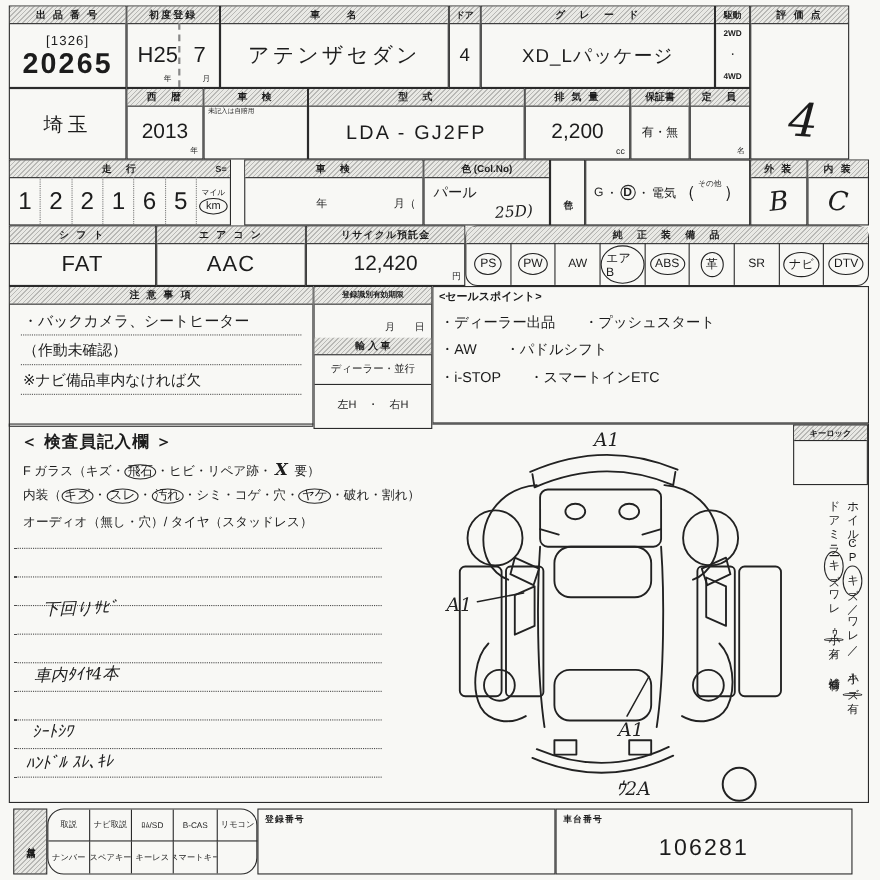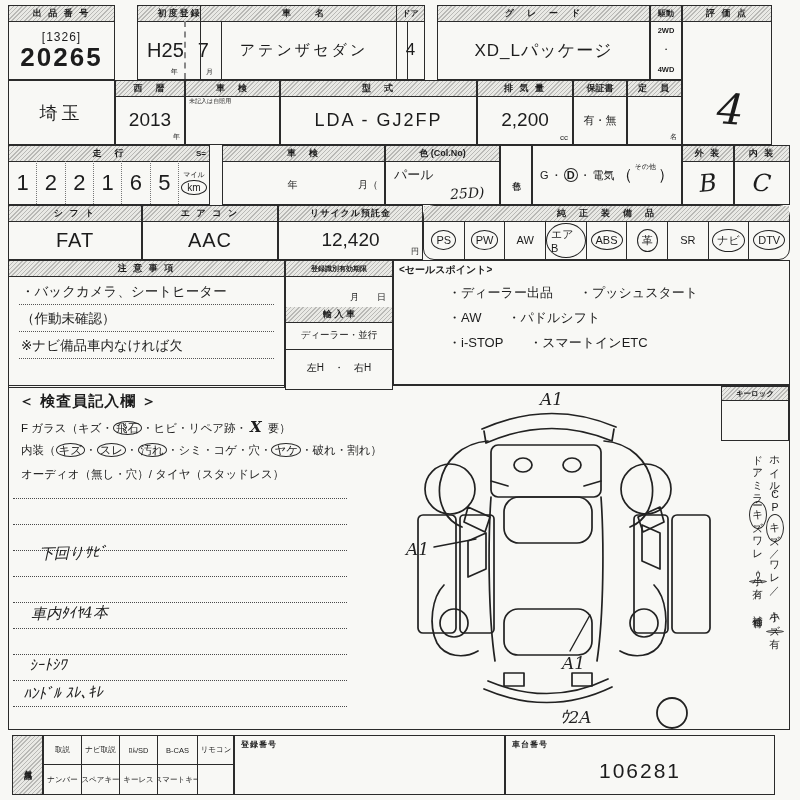--- a/index.html
+++ b/index.html
@@ -16,21 +16,21 @@
   .hw{font-family:"DejaVu Serif","Liberation Serif",serif;font-style:italic;}
   .circled{border:1.5px solid #2a2a2a;border-radius:50%;padding:0 2px;}
   .hwx{font-family:"DejaVu Serif",serif;font-style:italic;font-weight:bold;font-size:15px;padding:0 3px;}
   .tiny{font-size:7px;position:absolute;}
   
   .lot-bracket{font-size:12px;letter-spacing:1px;}
   .lot-number{font-size:26px;font-weight:bold;letter-spacing:2px;line-height:26px;}
   .fr-wrap{display:flex;width:100%;height:100%;}
   .fr-a{flex:1.3;display:flex;align-items:center;justify-content:flex-end;font-size:20px;border-right:2px dashed #888;position:relative;}
   .fr-b{flex:1;display:flex;align-items:center;justify-content:center;font-size:20px;position:relative;}
-  .carname{font-size:15px;letter-spacing:3px;}
+  .carname{font-size:19px;letter-spacing:3px;}
   .grade{font-size:17px;letter-spacing:1px;}
   .drive{display:flex;flex-direction:column;align-items:center;justify-content:space-around;font-size:7.5px;font-weight:bold;height:100%;}
   .score-hw{font-size:42px;transform:rotate(4deg);position:absolute;bottom:10px;left:34px;}
   
   .digits{display:flex;width:100%;height:100%;align-items:stretch;}
   .digit{flex:1;display:flex;align-items:center;justify-content:center;font-size:22px;border-right:1.5px dotted #777;}
   .kmslot{flex:1.1;display:flex;flex-direction:column;align-items:center;justify-content:center;font-size:7px;}
   .km-oval{border:1.4px solid #222;border-radius:50%;padding:1px 5px;font-size:10px;}
   
   .equip-row{position:absolute;left:0;right:0;top:15px;bottom:0;display:flex;}
@@ -59,42 +59,42 @@
 <div class="sheet">
 
   <div class="c" style="left:8px;top:5px;width:107px;height:75px;">
     <div class="hd">出 品 番 号</div>
     <div class="v" style="flex-direction:column;">
       <div class="lot-bracket">[1326]</div>
       <div class="lot-number">20265</div>
     </div>
   </div>
 
-  <div class="c" style="left:115px;top:5px;width:85px;height:75px;margin-left:22px;">
+  <div class="c" style="left:115px;top:5px;width:85px;height:75px;">
     <div class="hd">初度登録</div>
     <div class="v">
       <div class="fr-wrap">
         <div class="fr-a">
             <span>H25</span>
           <span class="tiny" style="bottom:2px;right:6px;">年</span>
           </div>
         <div class="fr-b">
             <span>7</span>
           <span class="tiny" style="bottom:2px;right:8px;">月</span>
           </div>
       </div>
     </div>
   </div>
 
   <div class="c" style="left:200px;top:5px;width:208px;height:75px;">
     <div class="hd">車　　名</div>
     <div class="v carname">アテンザセダン</div>
   </div>
 
-  <div class="c" style="left:396px;top:5px;width:29px;height:75px;">
+  <div class="c" style="left:408px;top:5px;width:29px;height:75px;">
     <div class="hd tight" style="font-size:8px;">ドア</div>
     <div class="v" style="font-size:17px;">4</div>
   </div>
 
   <div class="c" style="left:437px;top:5px;width:213px;height:75px;">
     <div class="hd">グ　レ　ー　ド</div>
     <div class="v grade">XD_Lパッケージ</div>
   </div>
 
   <div class="c" style="left:650px;top:5px;width:32px;height:75px;">
@@ -271,21 +271,21 @@
     <div class="hd tight" style="font-size:7px;">登録識別有効期限</div>
     <div style="position:absolute;top:30px;right:6px;font-size:9px;">月　　日</div>
     <div class="hd tight" style="top:46px;">輸 入 車</div>
     <div style="position:absolute;top:68px;left:0;right:0;text-align:center;font-size:9.5px;">ディーラー・並行</div>
     <div style="position:absolute;top:88px;left:0;right:0;border-top:1.4px solid #2b2b2b;"></div>
     <div style="position:absolute;top:100px;left:0;right:0;text-align:center;font-size:10px;">左H　・　右H</div>
   </div>
 
   <div class="c" style="left:393px;top:260px;width:397px;height:125px;">
     <div style="position:absolute;top:2px;left:5px;font-size:10px;font-weight:bold;">&lt;セールスポイント&gt;</div>
-    <div style="position:absolute;top:16px;left:0;right:0;padding-left:48px;">
+    <div style="position:absolute;top:16px;left:0;right:0;">
       <div class="salesline">・ディーラー出品　　・プッシュスタート</div>
       <div class="salesline">・AW　　・パドルシフト</div>
       <div class="salesline">・i-STOP　　・スマートインETC</div>
     </div>
   </div>
 
   <div class="c" style="left:8px;top:385px;width:782px;height:345px;">
     <div style="position:absolute;top:6px;left:10px;font-size:15px;font-weight:bold;letter-spacing:1px;">＜ 検査員記入欄 ＞</div>
     <div class="insp-line" style="top:32px;left:12px;"><span>F ガラス（キズ・</span><span class="circled">飛石</span><span>・ヒビ・リペア跡・</span><span class="hwx">X</span><span> 要）</span></div>
     <div class="insp-line" style="top:57px;left:12px;"><span>内装（</span><span class="circled">キズ</span><span>・</span><span class="circled">スレ</span><span>・</span><span class="circled">汚れ</span><span>・シミ・コゲ・穴・</span><span class="circled">ヤケ</span><span>・破れ・割れ）</span></div>
@@ -370,21 +370,21 @@
       <div class="vtext"><span>ホイル・CP</span><span class="circled">キズ</span><span>／ワレ／ 小キズ</span><span class="circled">有</span></div>
     </div>
   </div>
 
   <div style="position:absolute;left:8px;top:730px;width:787px;height:67px;">
     <div class="c hatch" style="left:4px;top:5px;width:31px;height:60px;">
       <div class="v full">
           <span class="vtext" style="font-size:8px;font-weight:bold;">付属品</span>
         </div>
     </div>
-    <div class="c" style="left:35px;top:5px;width:191px;height:60px;">
+    <div class="c" style="left:35px;top:5px;width:191px;height:60px;border-radius:15px;">
       <div class="bgrid">
         <div class="bcell">取説</div>
         <div class="bcell">ナビ取説</div>
         <div class="bcell">ﾛﾑ/SD</div>
         <div class="bcell">B-CAS</div>
         <div class="bcell" style="border-right:none;">リモコン</div>
         <div class="bcell r2">ナンバー</div>
         <div class="bcell r2">スペアキー</div>
         <div class="bcell r2">キーレス</div>
         <div class="bcell r2">スマートキー</div>

